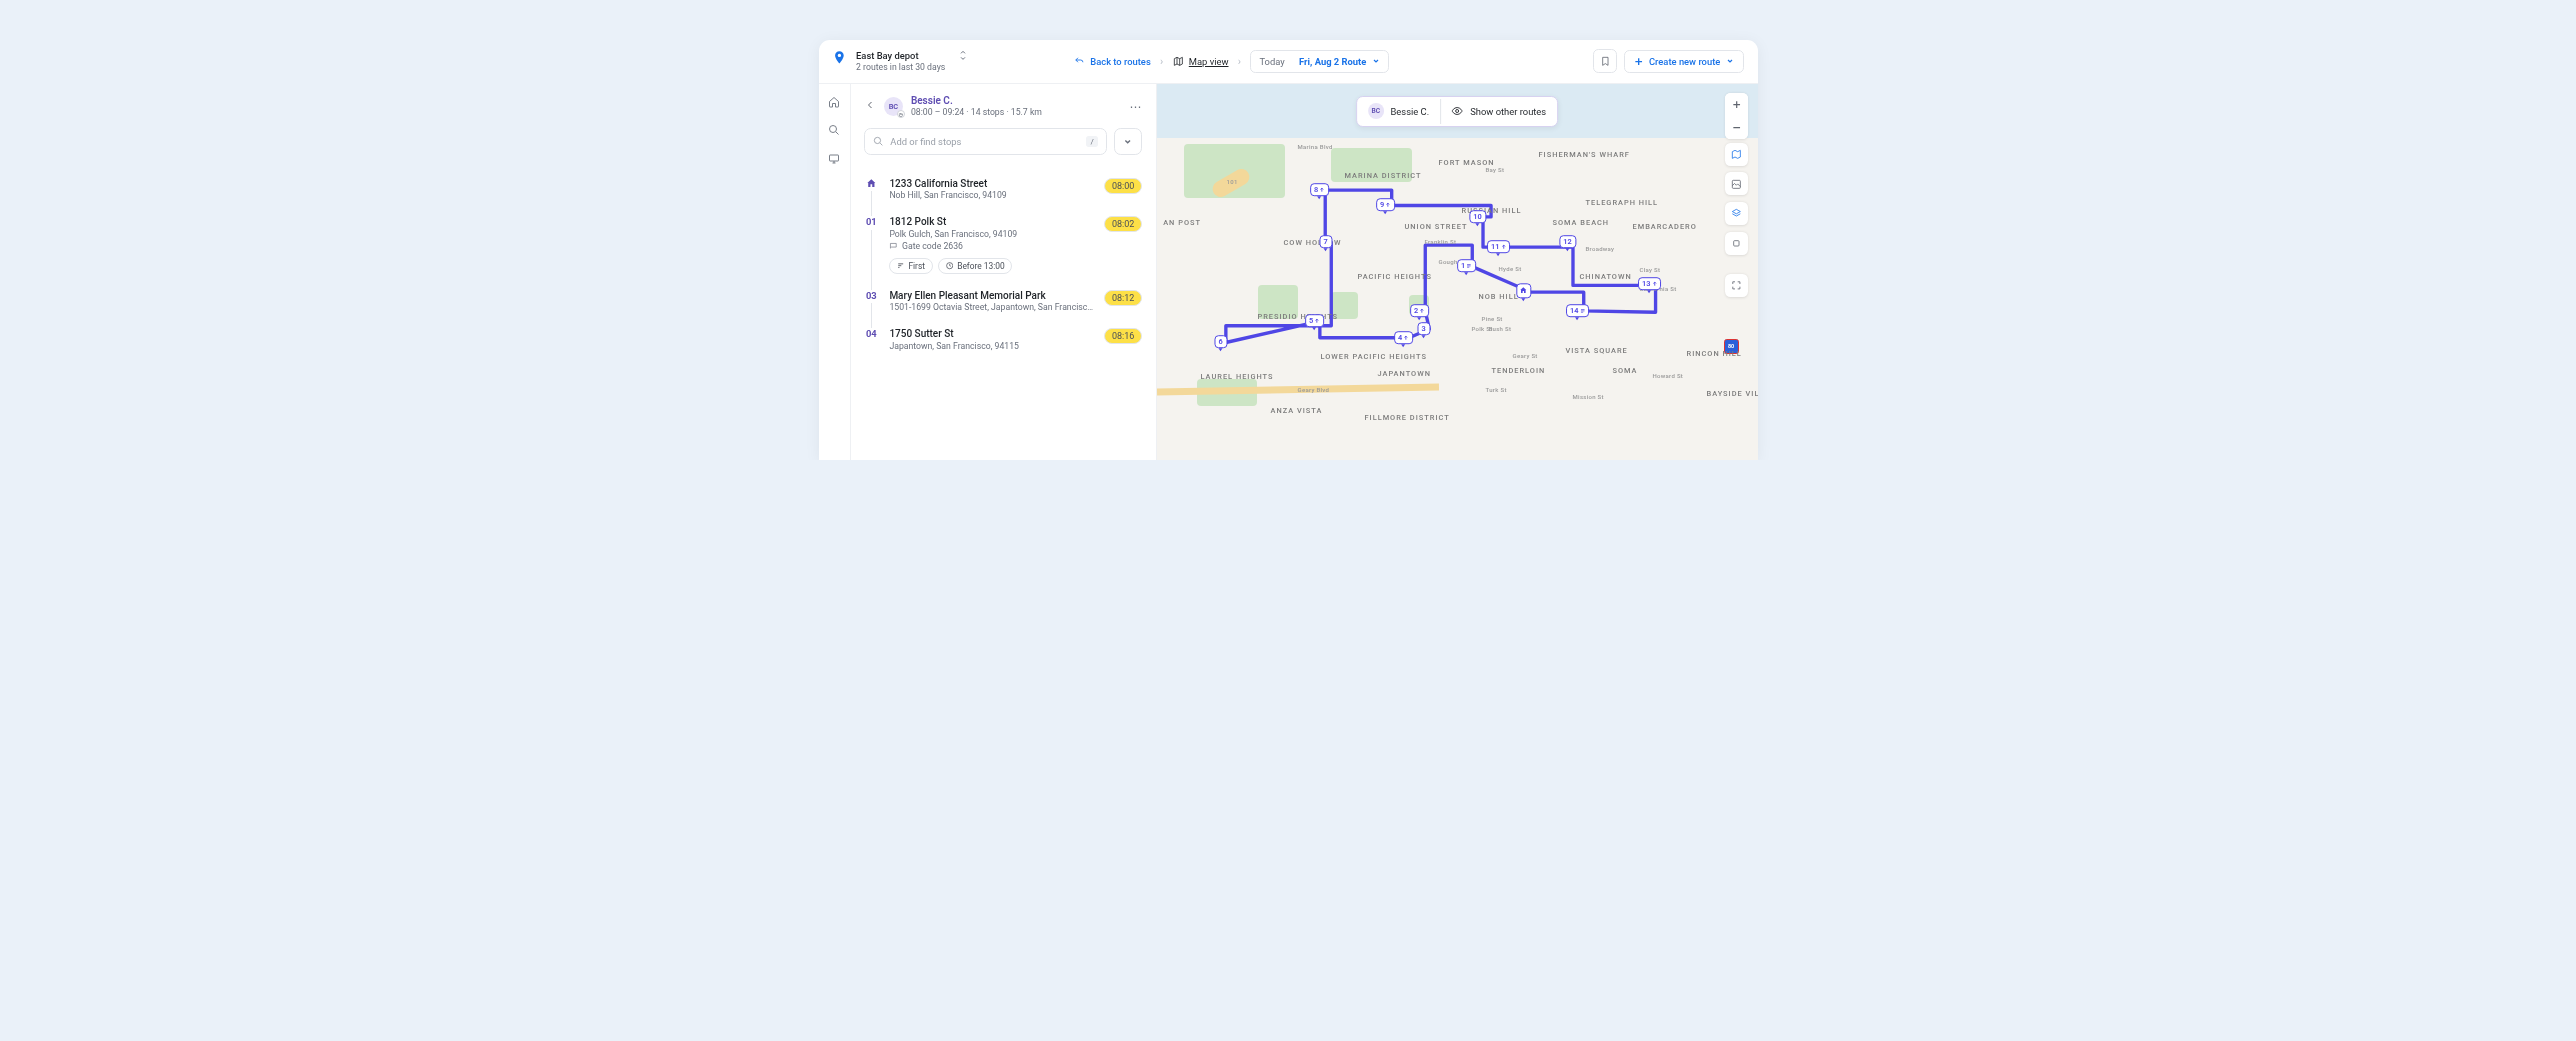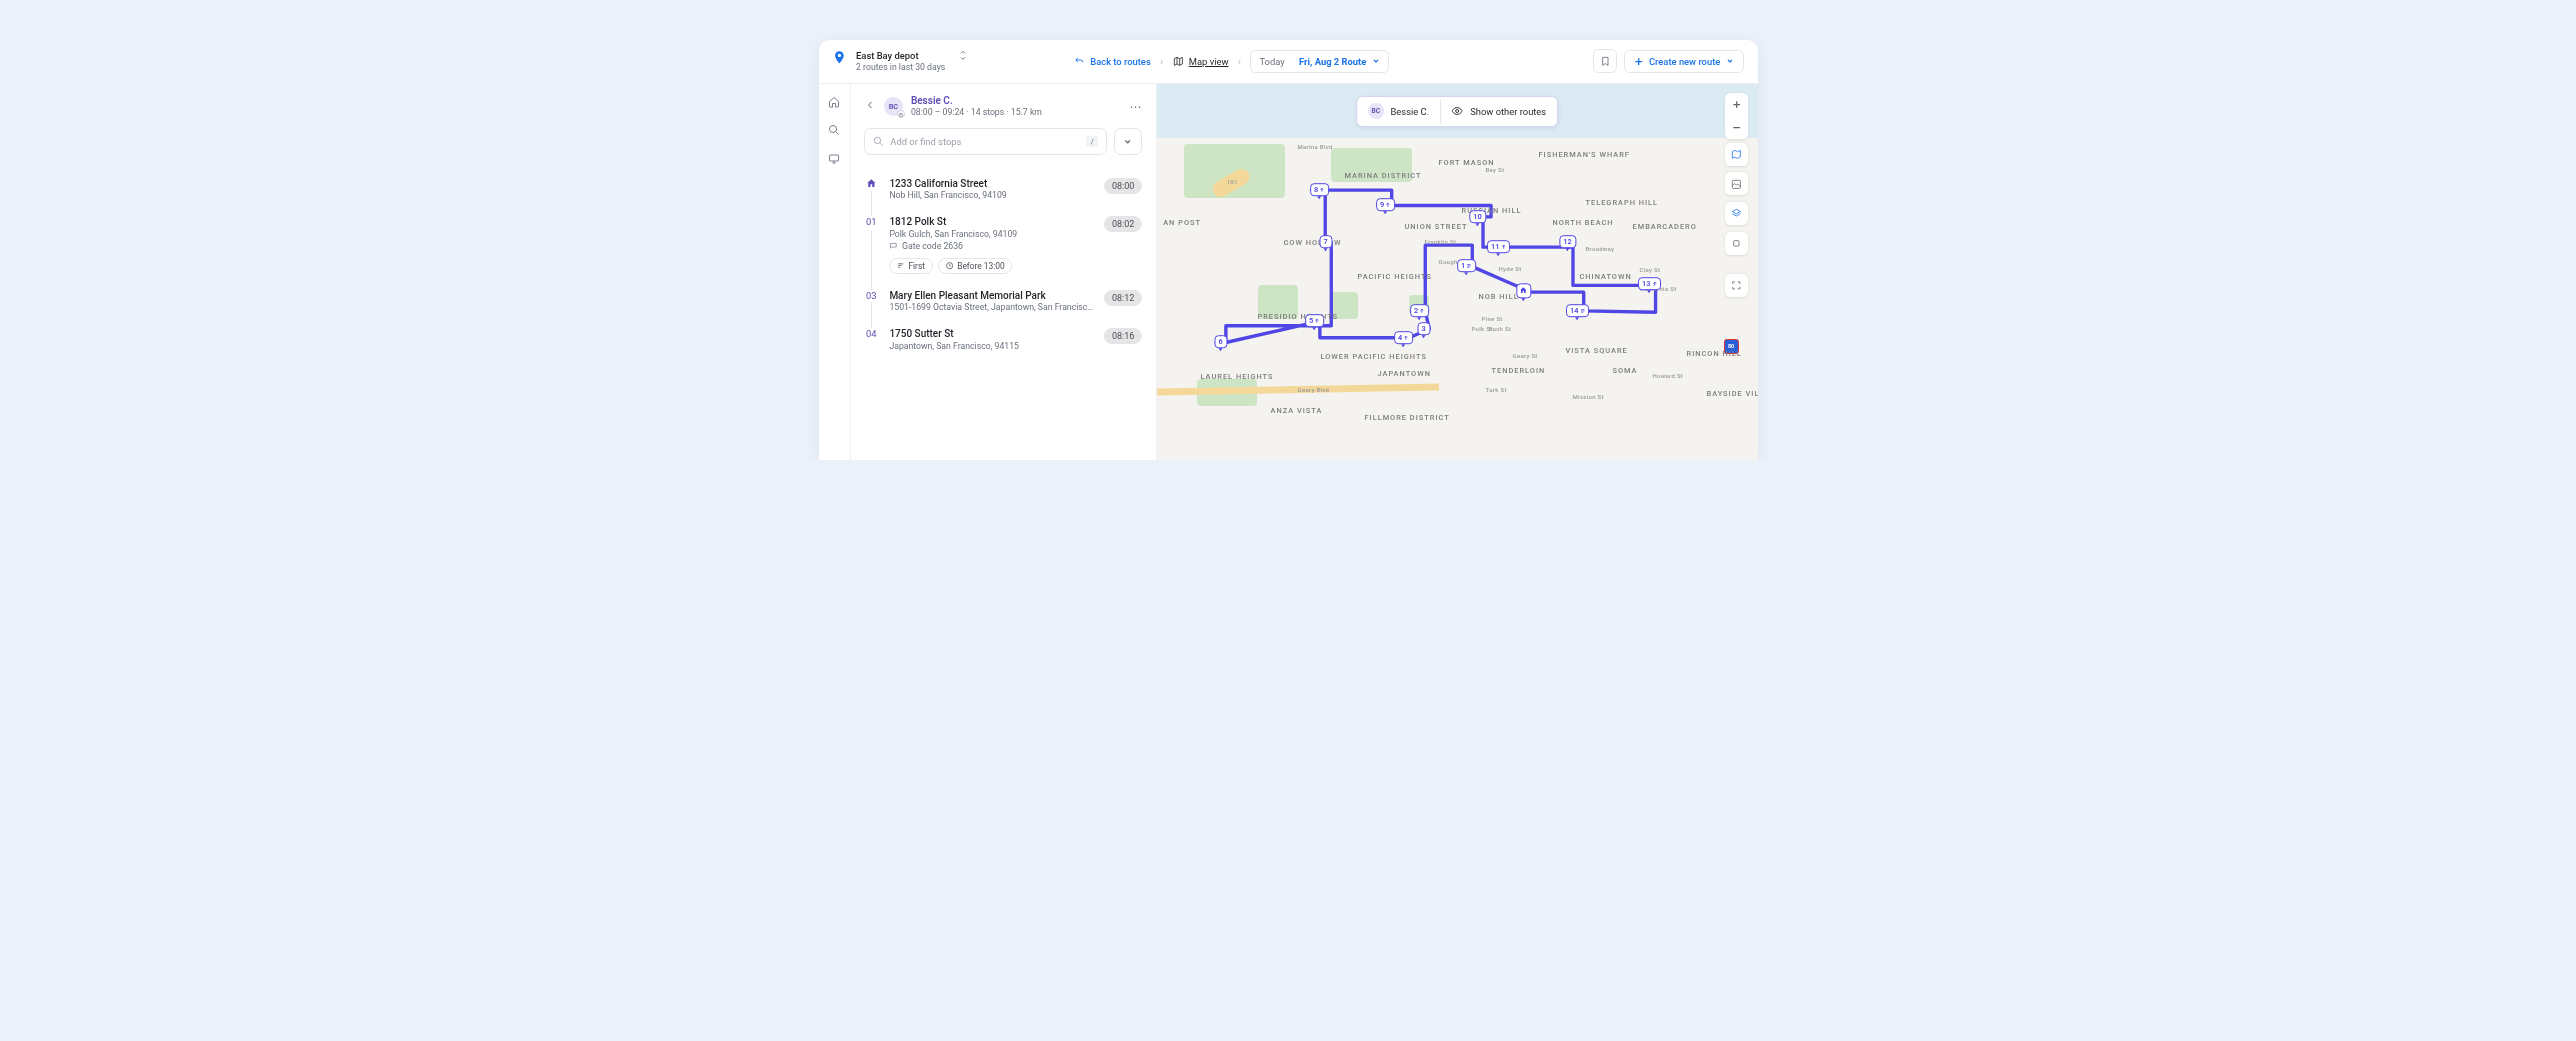--- a/index.html
+++ b/index.html
@@ -44,30 +44,30 @@
 .search-row { display: flex; gap: 6.7px; margin-top: 9.4px; }
 .search-box { flex: 1; display: flex; align-items: center; gap: 6.7px; border: 0.7px solid #e2e5ea; border-radius: 6.7px; padding: 6.7px 8px; }
 .search-box input { border: none; outline: none; flex: 1; font-size: 9.4px; color: #1f2328; background: transparent; }
 .search-box input::placeholder { color: #9aa0a9; }
 .kbd { background: #f1f3f6; border-radius: 2.7px; padding: 1.3px 4.7px; font-size: 8px; color: #6a707c; }
 .dd-btn { width: 28px; border: 0.7px solid #e2e5ea; border-radius: 6.7px; display: flex; align-items: center; justify-content: center; color: #6a707c; cursor: pointer; }
 
 .stops { margin-top: 14.8px; overflow-y: auto; flex: 1; }
 .stop { display: flex; gap: 10.7px; padding: 8px 0; position: relative; }
 .stop-num { width: 14.8px; flex-shrink: 0; display: flex; flex-direction: column; align-items: center; }
-.stop-num .num { font-size: 9.4px; font-weight: 400; color: #5e4db2; }
+.stop-num .num { font-size: 9.4px; font-weight: 700; color: #5e4db2; }
 .stop-num .home { color: #5e4db2; }
 .timeline { position: absolute; left: 7.4px; top: 21.5px; bottom: -8px; width: 0.7px; background: #e2e5ea; }
 .stop-content { flex: 1; min-width: 0; }
 .stop-title { font-size: 10px; font-weight: 500; color: #1f2328; margin-bottom: 1.3px; }
 .stop-addr { font-size: 8.7px; color: #6a707c; white-space: nowrap; overflow: hidden; text-overflow: ellipsis; }
 .stop-note { font-size: 8.7px; color: #6a707c; margin-top: 2.7px; display: flex; align-items: center; gap: 4px; }
 .chips { display: flex; gap: 5.4px; margin-top: 6.7px; }
 .chip { display: inline-flex; align-items: center; gap: 4px; border: 0.7px solid #e2e5ea; border-radius: 9.4px; padding: 2px 6.7px; font-size: 8.4px; color: #4a4f58; background: #fff; }
-.stop-time { font-size: 9px; color: #4a4f58; border: 0.7px solid #e2e5ea; border-radius: 9.4px; padding: 2px 6.7px; align-self: flex-start; background: #e5e5e5; }
+.stop-time { font-size: 9px; color: #4a4f58; border: 0.7px solid #e2e5ea; border-radius: 9.4px; padding: 2px 6.7px; align-self: flex-start; background: #fde047; }
 
 
 .map { flex: 1; position: relative; background: #dbeaf3; overflow: hidden; }
 .map-land { position:absolute; left:0; right:0; top:54px; bottom:0; background:#f5f3ef; }
 .map-park { position:absolute; background:#cde5c5; border-radius:4px; }
 .map-road { position:absolute; background:#f3d89a; height:6.7px; }
 .map-label { position: absolute; font-size: 7.4px; letter-spacing: 1px; color: #7c7c7c; font-weight: 500; white-space: nowrap; }
 .map-label.sm { font-size: 6px; letter-spacing: 0.3px; color: #9a9a9a; }
 .route-svg { position: absolute; left:0; top:0; width:100%; height:100%; pointer-events:none; }
 .marker { position: absolute; background: #fff; border: 1px solid #4f46e5; color: #4f46e5; font-size: 7.4px; font-weight: 600; border-radius: 4px; padding: 1.3px 3.4px; display:flex; align-items:center; gap:1.3px; transform: translate(-50%, -50%); }
@@ -285,21 +285,21 @@
       <svg class="route-svg" viewBox="0 0 880 560">
         <path d="M 547 309 L 462 272 L 462 240 L 392 240 L 392 338 L 398 365 L 368 378 L 235 378 L 235 353 L 95 385 L 95 360 L 252 360 L 252 236 L 243 236 L 243 158 L 342 158 L 342 181 L 490 181 L 490 198 L 478 198 L 478 243 L 510 243 L 612 243 L 612 236 L 612 300 L 735 300 L 735 298 L 735 340 L 628 338 L 628 310 L 549 310 Z" fill="none" stroke="#4f46e5" stroke-width="5" stroke-linejoin="round" stroke-linecap="round"></path>
       </svg>
 
       <div id="map-labels">
           <div class="map-label " style="left: 188px; top: 87px;">MARINA DISTRICT</div>
           <div class="map-label " style="left: 282px; top: 74px;">FORT MASON</div>
           <div class="map-label " style="left: 382px; top: 66px;">FISHERMAN'S WHARF</div>
           <div class="map-label " style="left: 305px; top: 122px;">RUSSIAN HILL</div>
           <div class="map-label " style="left: 429px; top: 114px; text-align: right;">TELEGRAPH HILL</div>
-          <div class="map-label " style="left: 396px; top: 134px;">NORTH BEACH</div>
+          <div class="map-label " style="left: 396px; top: 134px;">SOMA BEACH</div>
           <div class="map-label " style="left: 476px; top: 138px;">EMBARCADERO</div>
           <div class="map-label " style="left: 127px; top: 154px;">COW HOLLOW</div>
           <div class="map-label " style="left: 248px; top: 138px;">UNION STREET</div>
           <div class="map-label " style="left: 201px; top: 188px;">PACIFIC HEIGHTS</div>
           <div class="map-label " style="left: 423px; top: 188px;">CHINATOWN</div>
           <div class="map-label " style="left: 322px; top: 208px;">NOB HILL</div>
           <div class="map-label " style="left: 101px; top: 228px;">PRESIDIO HEIGHTS</div>
           <div class="map-label " style="left: 164px; top: 268px;">LOWER PACIFIC HEIGHTS</div>
           <div class="map-label " style="left: 409px; top: 262px;">VISTA SQUARE</div>
           <div class="map-label " style="left: 530px; top: 265px;">RINCON HILL</div>

